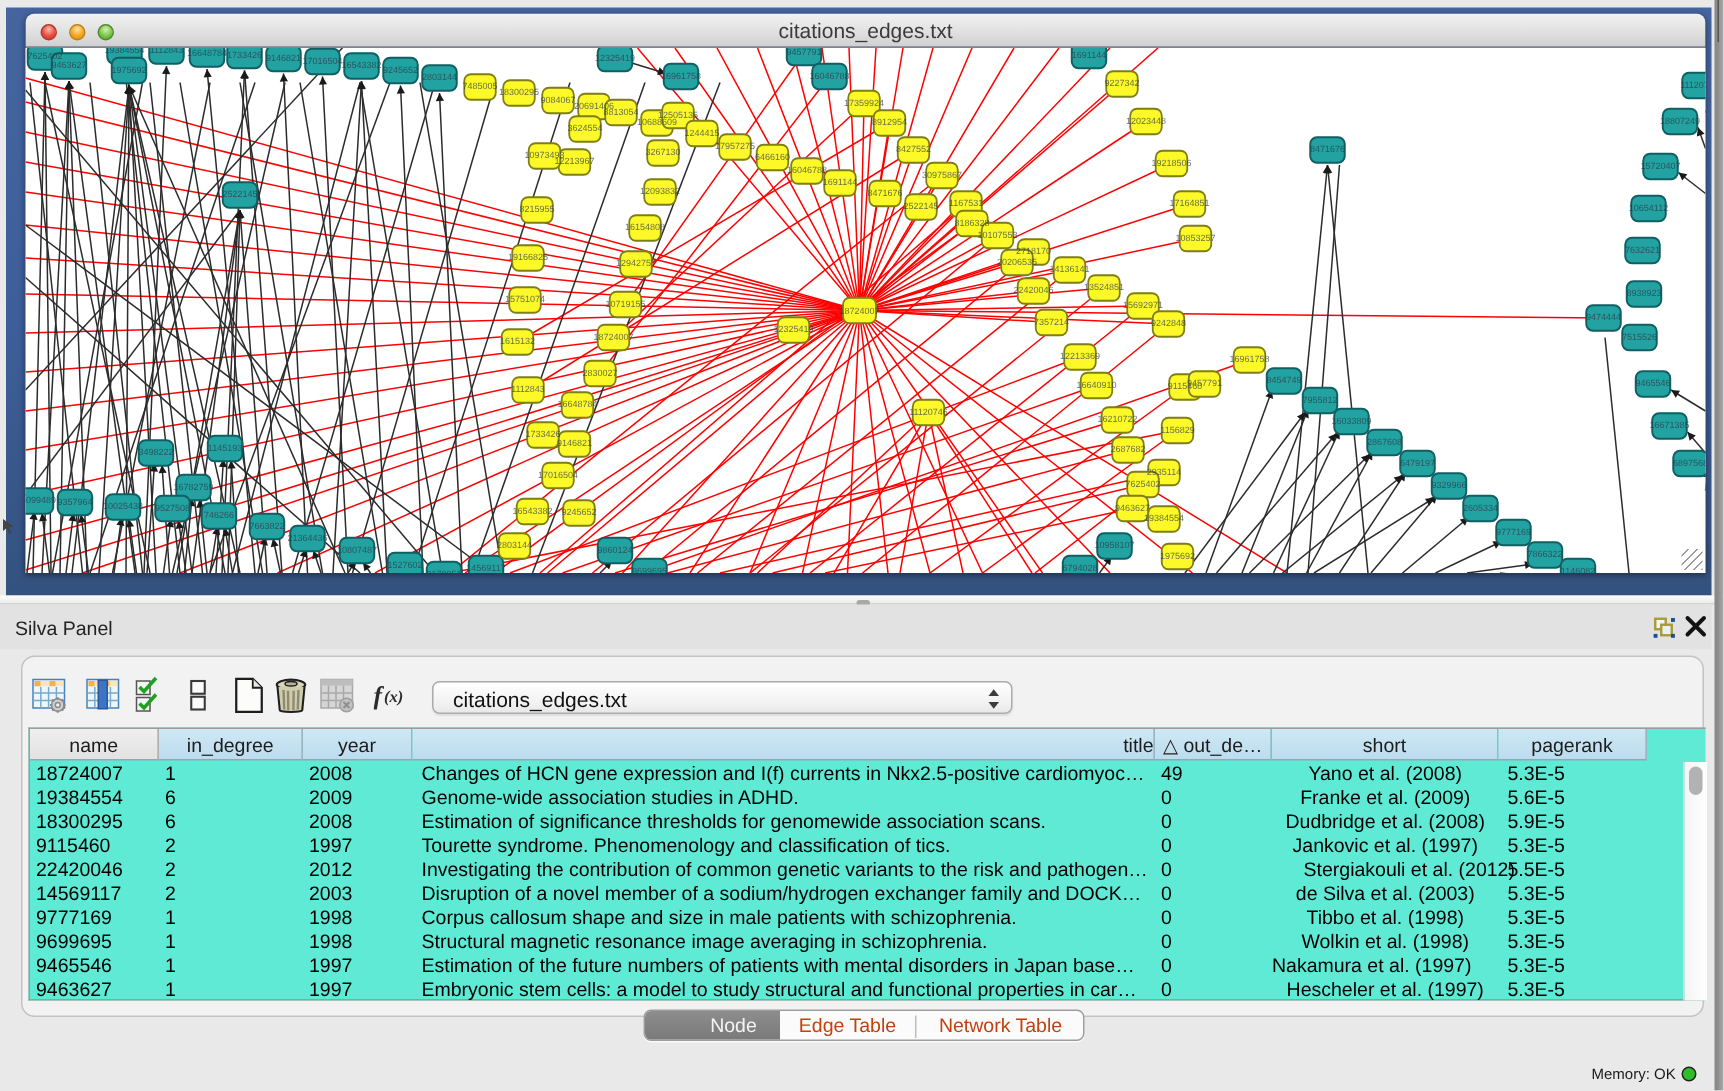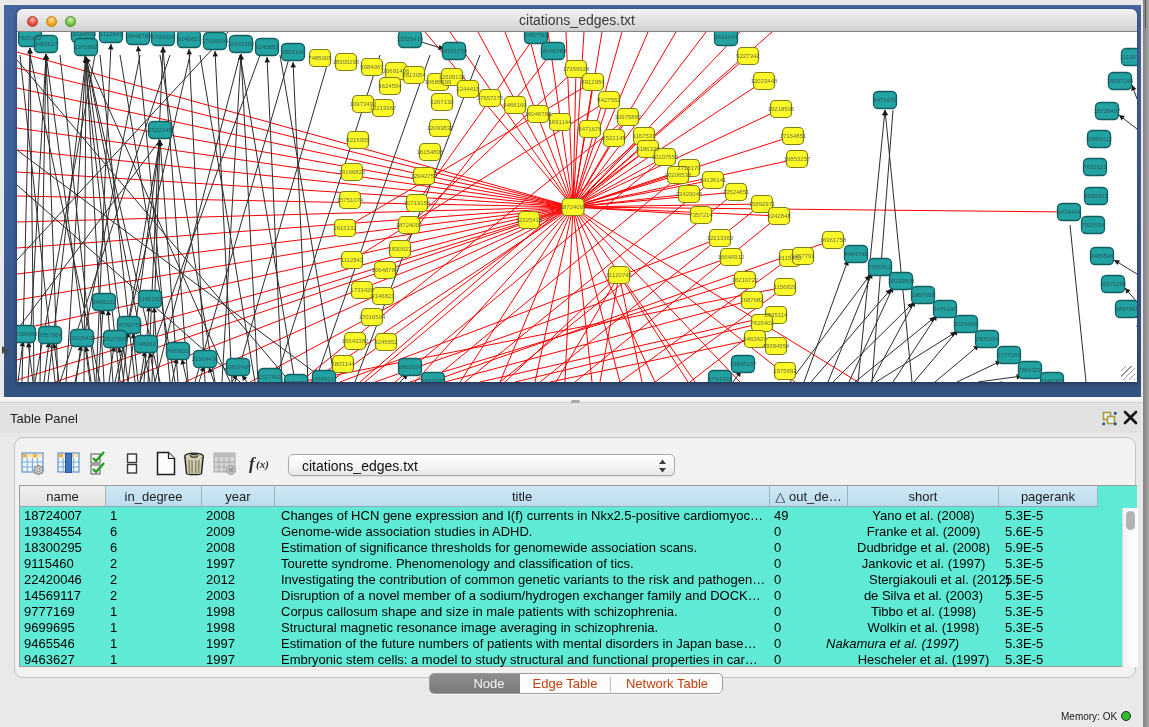--- a/index.html
+++ b/index.html
@@ -708,21 +708,21 @@
       </div>
     </div>
   </div>
   <svg style="position:absolute;left:1px;top:345px" width="10" height="12" viewBox="0 0 10 12">
     <path d="M1 1 L1 9 L3.5 7 L5 11 L6.5 10 L5 6.5 L8 6 Z" fill="#444"></path>
   </svg>
   <div id="divider">
     <div class="knob"></div>
   </div>
   <div id="tp-header">
-    <div class="label">Table Panel</div>
+    <div class="label">Silva Panel</div>
   </div>
   <svg id="tp-float" viewBox="0 0 15 15">
     <rect x="1.5" y="1.5" width="7" height="7" fill="#eef4fb" stroke="#a89b3a" stroke-width="1.6"></rect>
     <rect x="5.5" y="5.5" width="7" height="7" fill="#e8f0fa" stroke="#a89b3a" stroke-width="1.6"></rect>
     <rect x="12" y="1" width="2.6" height="2.6" fill="#1d4e8f"></rect>
     <rect x="0.4" y="11.6" width="2.6" height="2.6" fill="#1d4e8f"></rect>
     <rect x="12" y="11.6" width="2.6" height="2.6" fill="#1d4e8f"></rect>
   </svg>
   <svg id="tp-close" viewBox="0 0 15 15">
     <path d="M2 2 L13 13 M13 2 L2 13" stroke="#111" stroke-width="2.6" stroke-linecap="round"></path>
@@ -801,21 +801,21 @@
         <span class="txt">citations_edges.txt</span>
         <svg class="arrows" style="position:absolute;right:7px;top:4px" width="9" height="14" viewBox="0 0 9 14">
           <path d="M4.5 0.5 L8 5 L1 5 Z" fill="#3c3c3c"></path>
           <path d="M4.5 13.5 L8 9 L1 9 Z" fill="#3c3c3c"></path>
         </svg>
       </div>
       <div id="tbl">
         <div class="hdr gray" style="left:0px;width:86px;">name</div>
 <div class="hdr" style="left:86px;width:96px;">in_degree</div>
 <div class="hdr" style="left:182px;width:73px;">year</div>
-<div class="hdr" style="left:255px;width:495px;">title</div>
+<div class="hdr" style="left:255px;width:495px;text-align:right;">title</div>
 <div class="hdr" style="left:750px;width:78px;">△ out_de…</div>
 <div class="hdr" style="left:828px;width:151px;">short</div>
 <div class="hdr" style="left:979px;width:99px;">pagerank</div>
 <div class="row" style="top:22px;">
 <span style="left:4px;">18724007</span>
 <span style="left:90px;">1</span>
 <span style="left:186px;">2008</span>
 <span style="left:261px;">Changes of HCN gene expression and I(f) currents in Nkx2.5-positive cardiomyoc…</span>
 <span style="left:754px;">49</span>
 <span style="left:828px;width:151px;text-align:center;">Yano et al. (2008)</span>
@@ -883,21 +883,21 @@
 <span style="left:754px;">0</span>
 <span style="left:828px;width:151px;text-align:center;">Wolkin et al. (1998)</span>
 <span style="left:985px;">5.3E-5</span>
 </div>
 <div class="row" style="top:150px;">
 <span style="left:4px;">9465546</span>
 <span style="left:90px;">1</span>
 <span style="left:186px;">1997</span>
 <span style="left:261px;">Estimation of the future numbers of patients with mental disorders in Japan base…</span>
 <span style="left:754px;">0</span>
-<span style="left:788px;width:151px;text-align:right;font-style:italic;">Nakamura et al. (1997)</span>
+<span style="left:828px;width:151px;text-align:left;">Nakamura et al. (1997)</span>
 <span style="left:985px;">5.3E-5</span>
 </div>
 <div class="row" style="top:166px;">
 <span style="left:4px;">9463627</span>
 <span style="left:90px;">1</span>
 <span style="left:186px;">1997</span>
 <span style="left:261px;">Embryonic stem cells: a model to study structural and functional properties in car…</span>
 <span style="left:754px;">0</span>
 <span style="left:828px;width:151px;text-align:center;">Hescheler et al. (1997)</span>
 <span style="left:985px;">5.3E-5</span>

